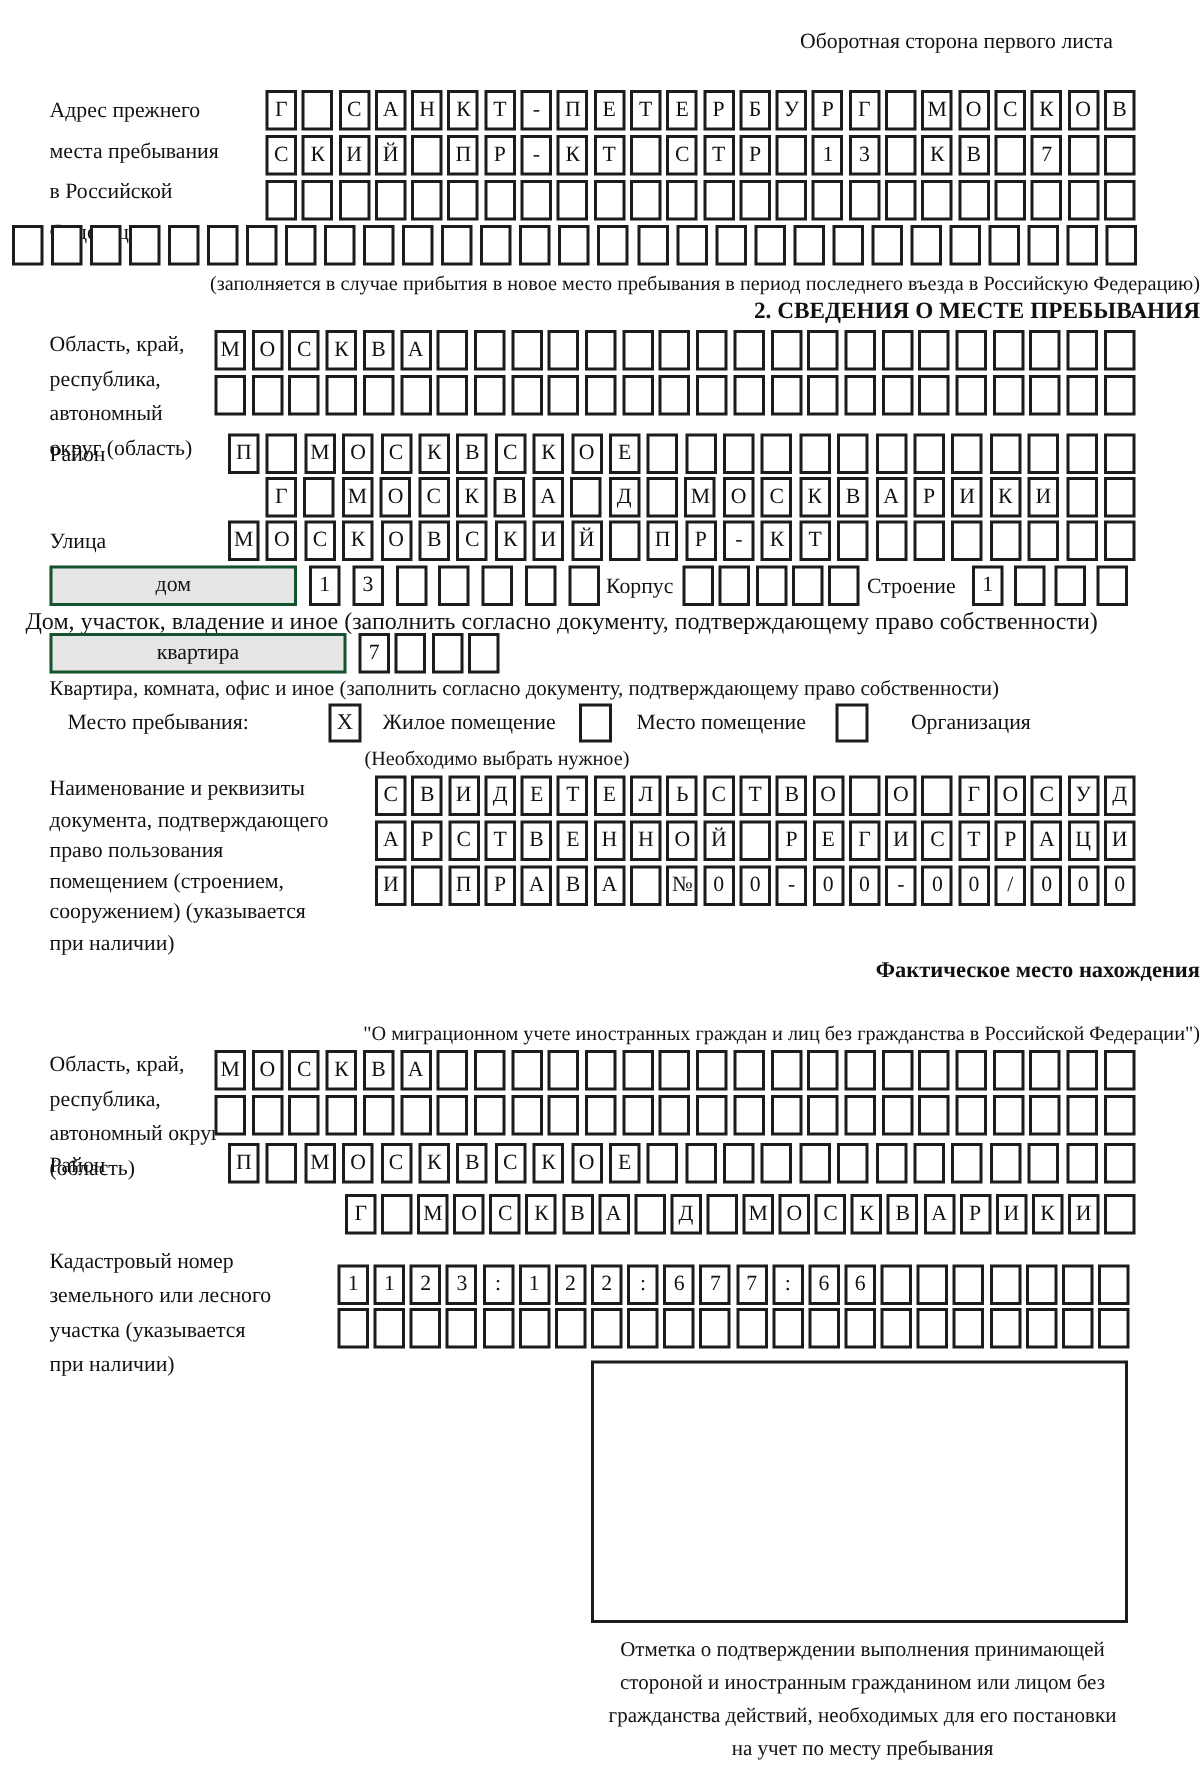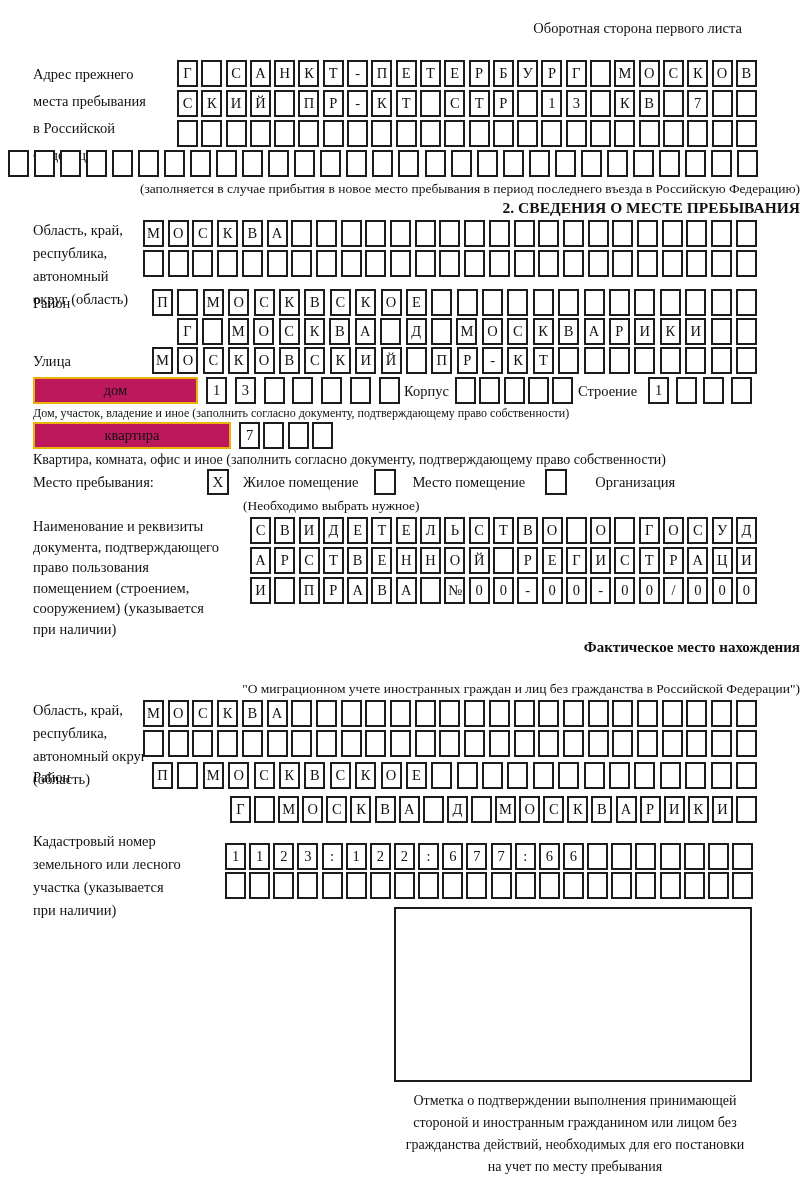--- a/index.html
+++ b/index.html
@@ -23,24 +23,24 @@
   .cell{
     box-sizing:border-box;
     width:21px;height:27px;
     border:2px solid #1c1c1c;
     display:flex;align-items:center;justify-content:center;
     font-size:14.5px;line-height:1;
     background:#fff;flex:0 0 auto;
   }
   .widebox{
     box-sizing:border-box;
-    border:2px solid #eab308;
+    border:2px solid #14532d;
     height:27px;
     display:flex;align-items:center;justify-content:center;
-    font-size:14.5px;background:#be185d;
+    font-size:14.5px;background:#e5e5e5;
   }
   .checkbox{
     box-sizing:border-box;
     width:22px;height:26px;
     border:2px solid #1c1c1c;
     display:flex;align-items:center;justify-content:center;
     font-size:15px;background:#fff;flex:0 0 auto;
   }
   .stayrow{display:flex;align-items:center;}
   .stayrow .txt{font-size:14.5px;}
@@ -329,33 +329,33 @@
       <span class="cell"></span>
       <span class="cell"></span>
     </div>
   <div class="abs lbl" style="left:578px;top:378px;">Строение</div>
   <div class="abs grid" style="left:648px;top:377px;width:104px;">
       <span class="cell">1</span>
       <span class="cell"></span>
       <span class="cell"></span>
       <span class="cell"></span>
     </div>
-  <div class="abs note" style="left:33px;top:406px;font-size:12px;">Дом, участок, владение и иное (заполнить согласно документу, подтверждающему право собственности)</div>
+  <div class="abs note" style="left:17px;top:406px;font-size:16px;">Дом, участок, владение и иное (заполнить согласно документу, подтверждающему право собственности)</div>
 
   <div class="abs widebox" style="left:33px;top:422px;width:198px;">квартира</div>
   <div class="abs grid" style="left:239px;top:422px;width:94px;">
       <span class="cell">7</span>
       <span class="cell"></span>
       <span class="cell"></span>
       <span class="cell"></span>
     </div>
   <div class="abs note" style="left:33px;top:452px;font-size:14px;">Квартира, комната, офис и иное (заполнить согласно документу, подтверждающему право собственности)</div>
 
   <div class="abs stayrow" style="left:33px;top:469px;">
-    <span class="txt" style="width:158px;">Место пребывания:</span>
+    <span class="txt" style="width:158px;margin-left:12px;">Место пребывания:</span>
     <span style="width:16px;"></span>
     <span class="checkbox">X</span>
     <span style="width:14px;"></span>
     <span class="txt">Жилое помещение</span>
     <span style="width:16px;"></span>
     <span class="checkbox"></span>
     <span style="width:16px;"></span>
     <span class="txt">Место помещение</span>
     <span style="width:20px;"></span>
     <span class="checkbox"></span>

